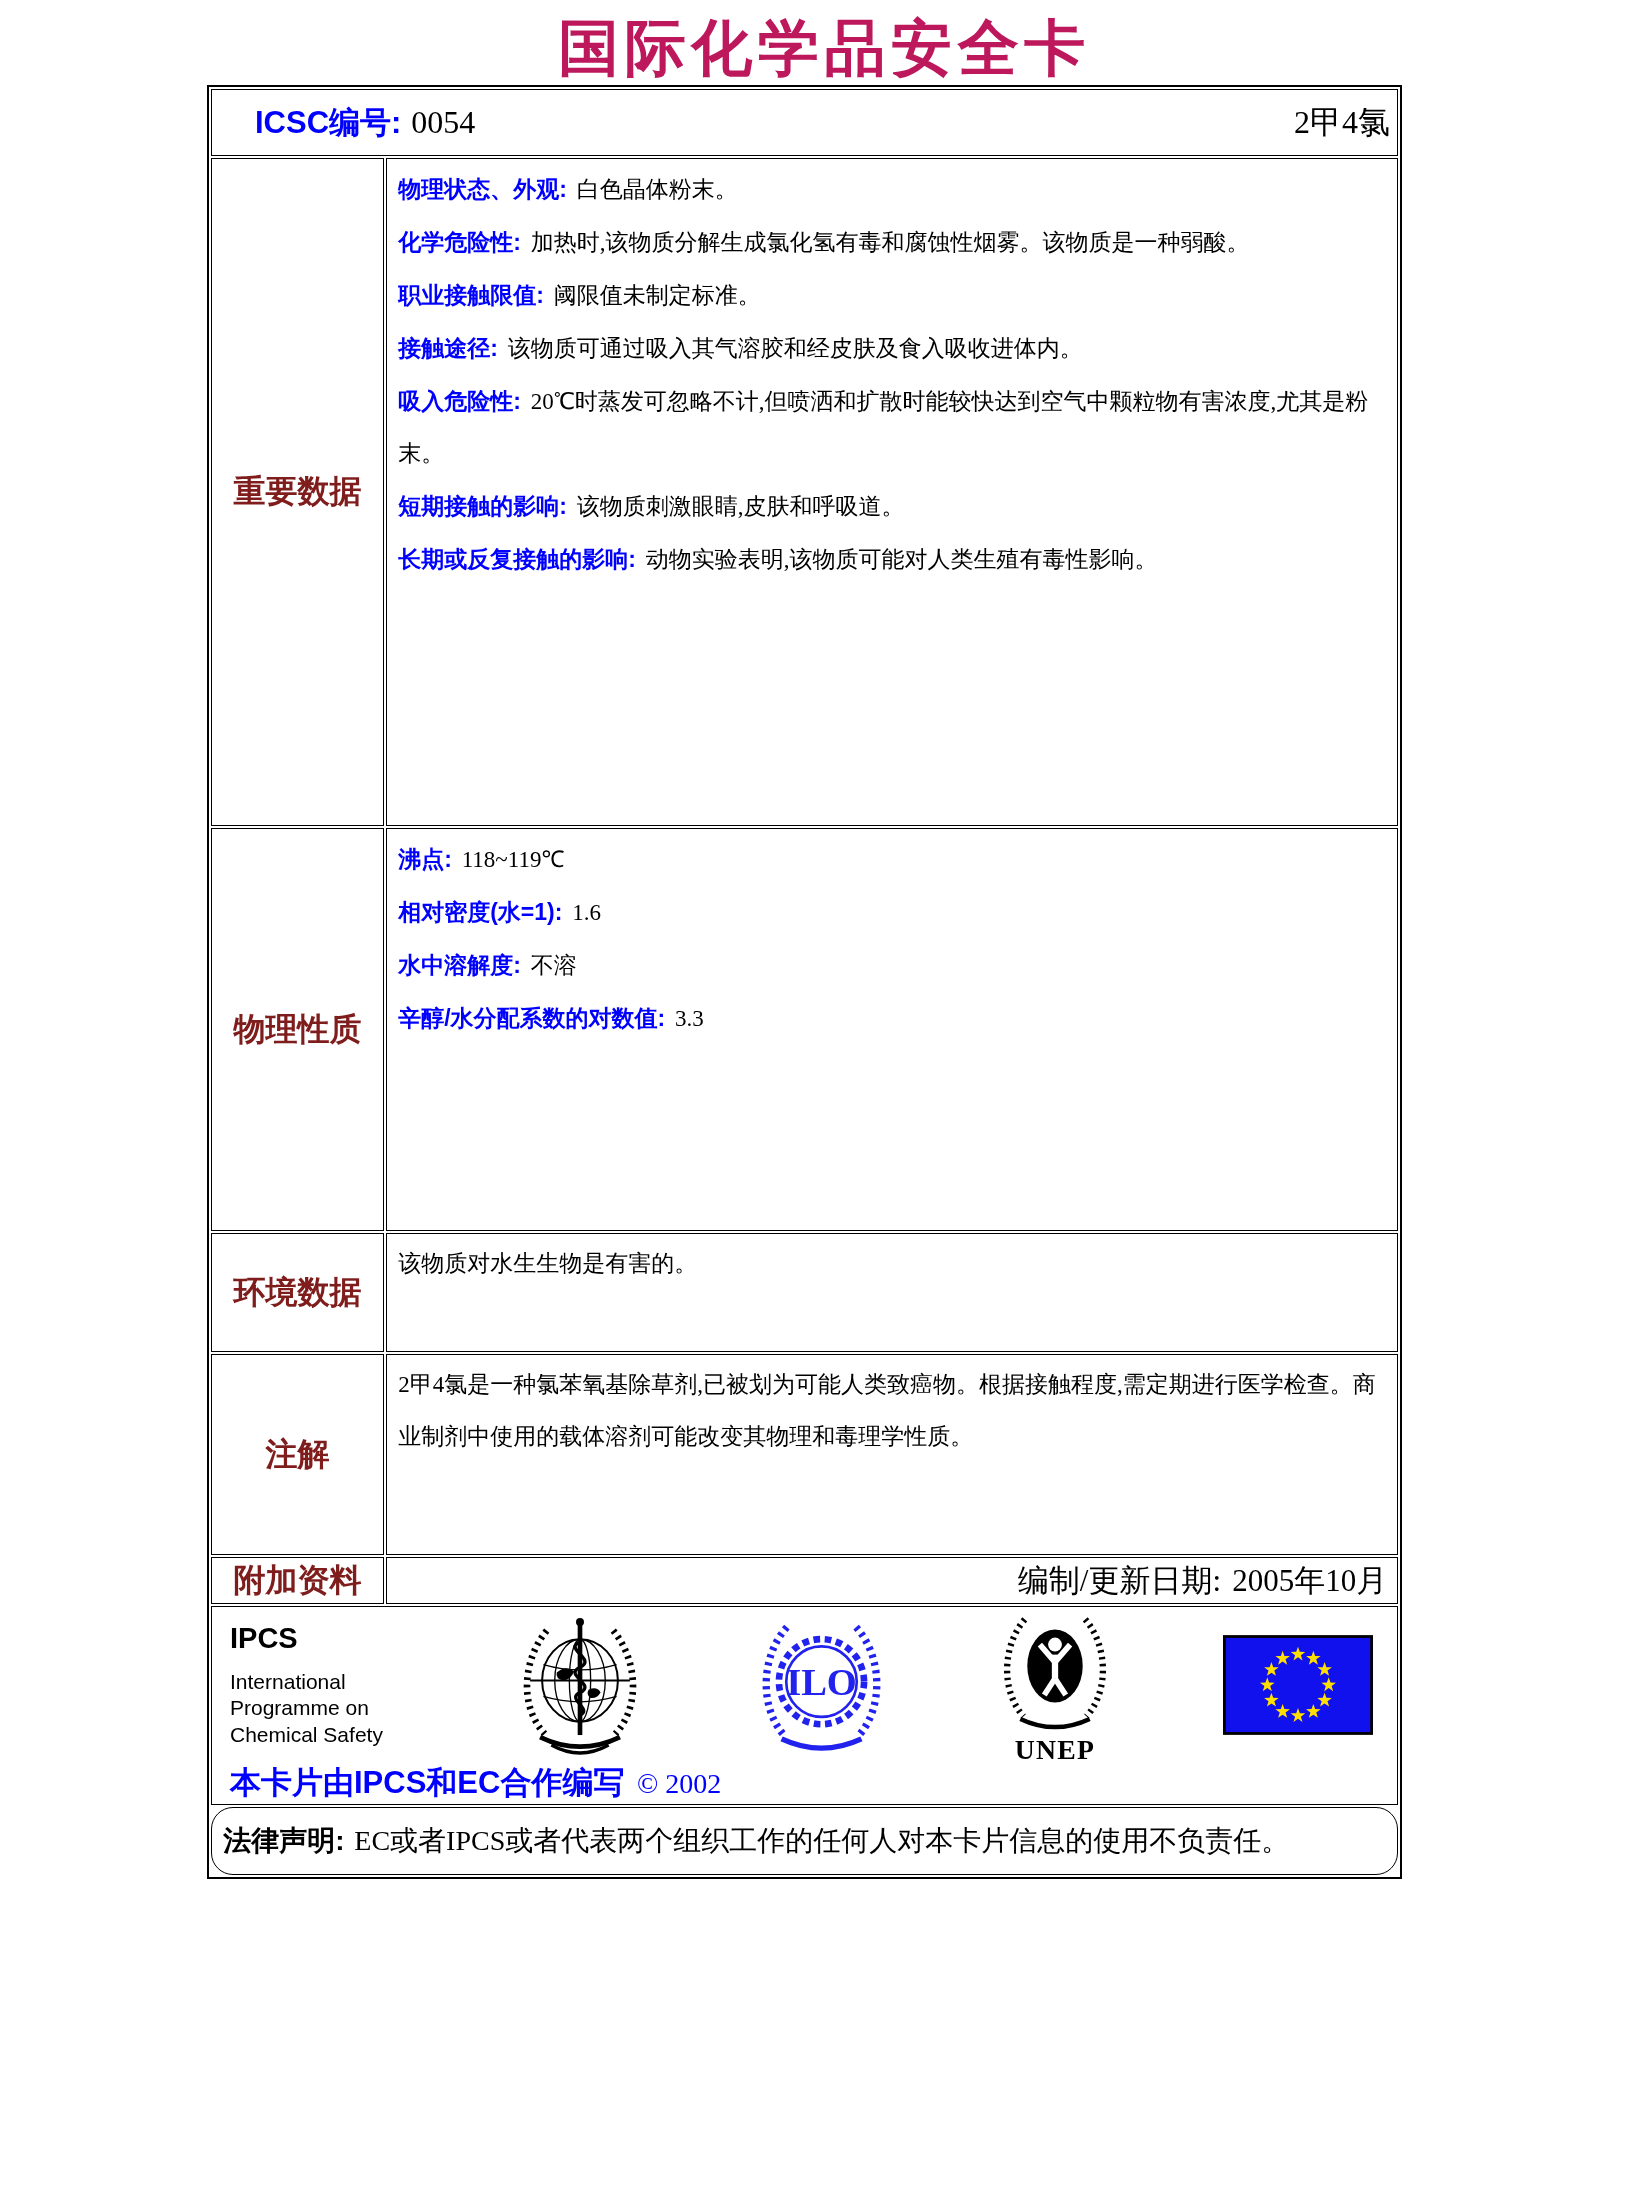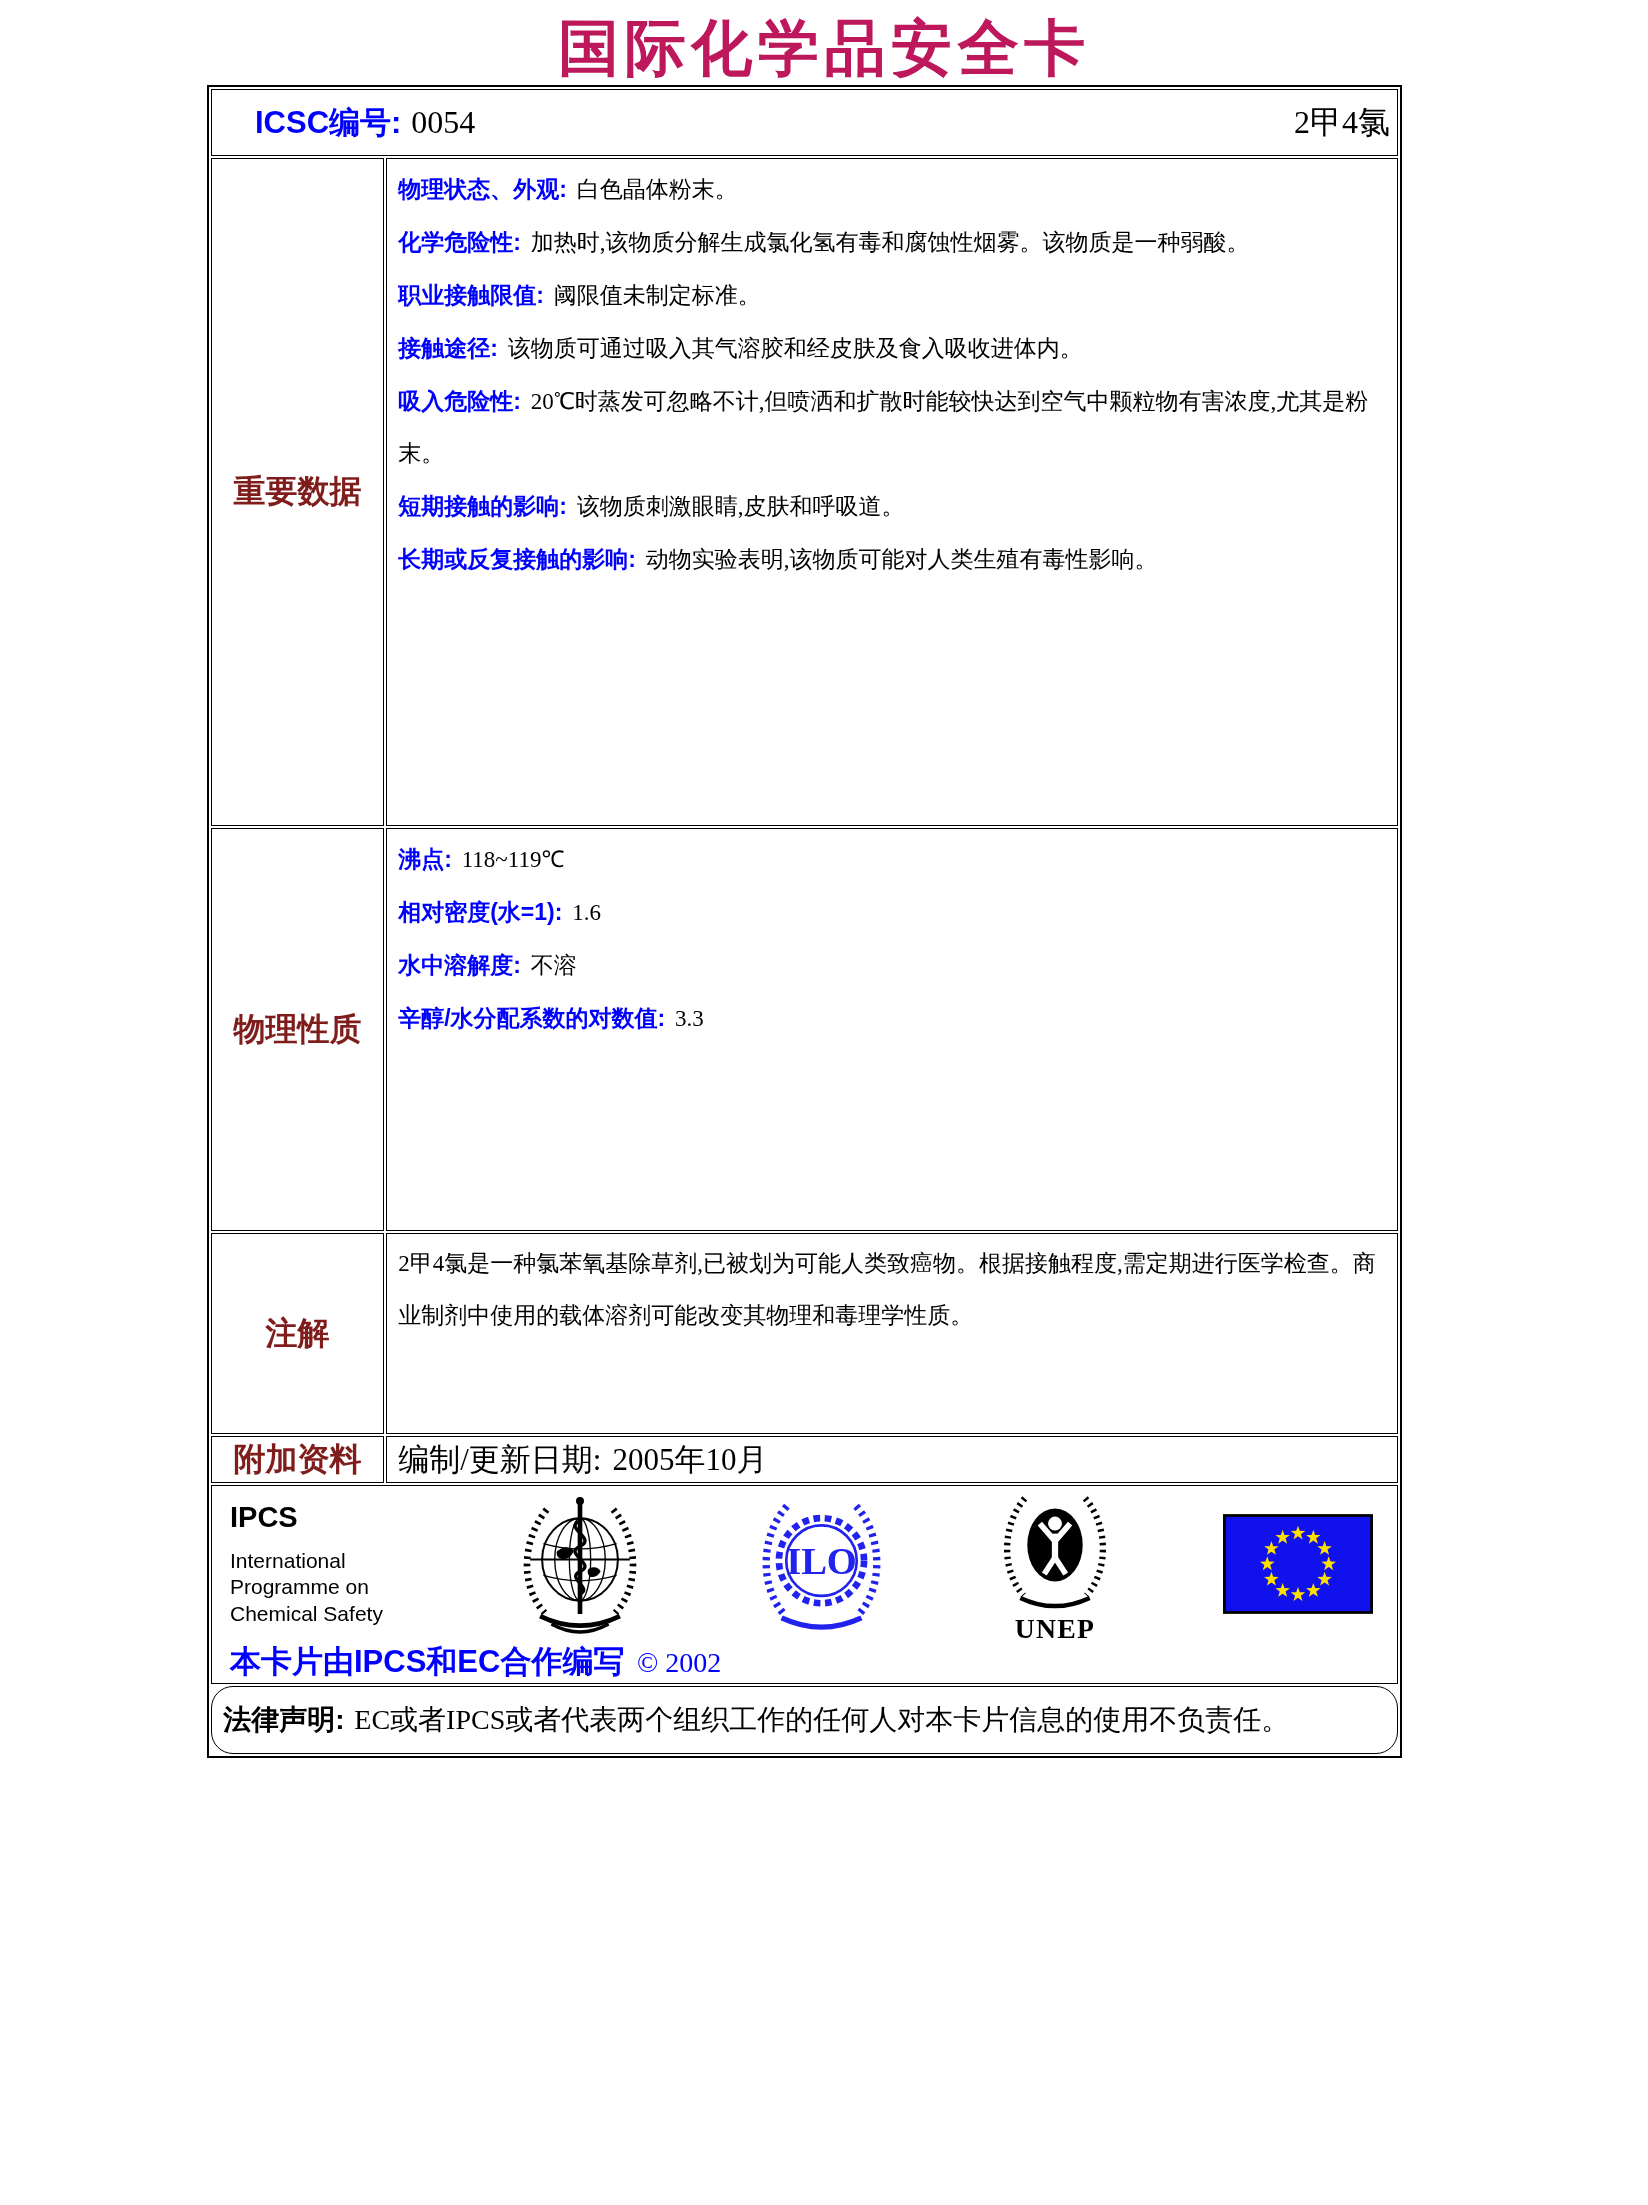--- a/index.html
+++ b/index.html
@@ -27,21 +27,21 @@
   td.cell {
     border:1.4px solid #000; background:#fff;
     box-sizing:border-box; overflow:hidden;
   }
   
   .h-header     { height:67px; }
   .h-important  { height:668px; }
   .h-physical   { height:403px; }
   .h-env        { height:119px; }
   .h-notes      { height:201px; }
-  .h-additional { height:47px; }
+  .h-additional { height:47px;text-align:right; }
   .h-logos      { height:197px; }
   .h-legal      { height:68px; }
 
   .header-cell { vertical-align:middle; padding:0 7px; }
   .header-flex { display:flex; justify-content:space-between; align-items:center;margin-left:36px; }
   .hdr-val { font-family:"Liberation Serif", serif; font-size:32px; color:#000; }
   .hdr-lab { margin-right:19.5px; }
 
   .label-cell {
     vertical-align:middle; text-align:center;
@@ -121,20 +121,24 @@
   <tr>
     <td class="cell label-cell h-physical">物理性质</td>
     <td class="cell content-cell h-physical">
       <div><span class="blab">沸点:</span><span>118~119℃</span></div>
       <div><span class="blab">相对密度(水=1):</span><span>1.6</span></div>
       <div><span class="blab">水中溶解度:</span><span>不溶</span></div>
       <div><span class="blab">辛醇/水分配系数的对数值:</span><span>3.3</span></div>
     </td>
   </tr>
 
+  <tr>
+    <td class="cell label-cell h-env">环境数据</td>
+    <td class="cell content-cell h-env">该物质对水生生物是有害的。</td>
+  </tr>
 
   <tr>
     <td class="cell label-cell h-notes">注解</td>
     <td class="cell content-cell h-notes">2甲4氯是一种氯苯氧基除草剂,已被划为可能人类致癌物。根据接触程度,需定期进行医学检查。商业制剂中使用的载体溶剂可能改变其物理和毒理学性质。</td>
   </tr>
 
   <tr>
     <td class="cell label-cell h-additional">附加资料</td>
     <td class="cell additional-cell h-additional">
       <span class="klabel">编制/更新日期:</span><span>2005年10月</span>

